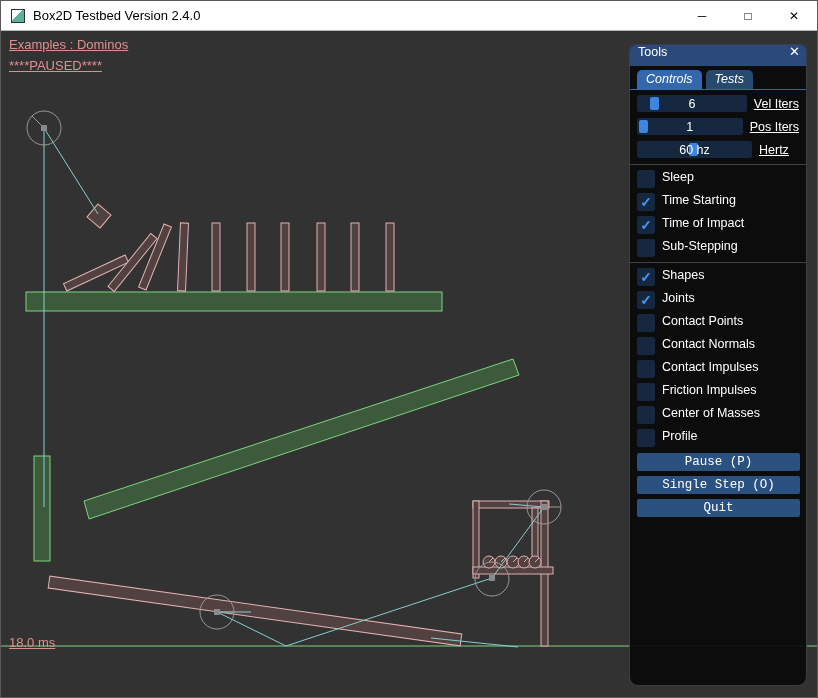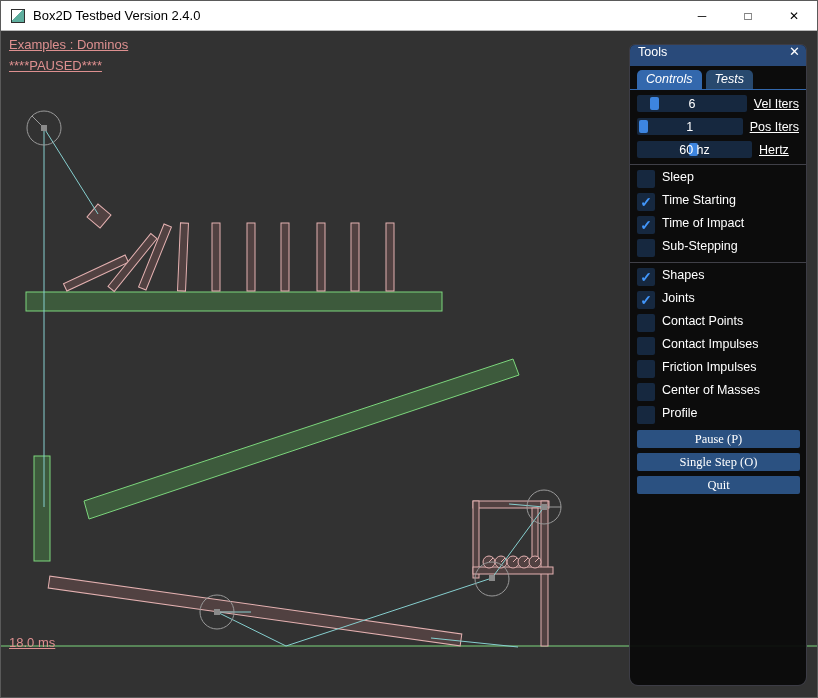--- a/index.html
+++ b/index.html
@@ -99,21 +99,21 @@
     width:18px; height:18px; background:var(--frame-bg,#16283f); border-radius:2px;
     display:flex; align-items:center; justify-content:center;
     color:var(--check,#4296fa); font-size:14px; font-weight:bold;
   }
   .check-label { margin-left:7px; white-space:nowrap; }
 
   .btn-col { margin-top:6px; }
   .panel-btn {
     width:163px; height:18px; margin-bottom:5px; border:none; border-radius:2px;
     background:var(--button-bg,#2b5181); color:var(--text,#fff);
-    font-family:Liberation Serif, serif; font-size:12.5px;
+    font-family:Liberation Mono, monospace; font-size:12.5px;
     display:flex; align-items:center; justify-content:center; cursor:default;
   }
 </style>
 </head>
 <body>
 
 <div class="window">
 
   <div class="titlebar">
     <div class="app-icon"></div>
@@ -269,20 +269,24 @@
           <div class="check-row">
             <span class="check-box">✓</span>
             <span class="check-label">Joints</span>
           </div>
           <div class="check-row">
             <span class="check-box"></span>
             <span class="check-label">Contact Points</span>
           </div>
           <div class="check-row">
             <span class="check-box"></span>
+            <span class="check-label">Contact Normals</span>
+          </div>
+          <div class="check-row">
+            <span class="check-box"></span>
             <span class="check-label">Contact Impulses</span>
           </div>
           <div class="check-row">
             <span class="check-box"></span>
             <span class="check-label">Friction Impulses</span>
           </div>
           <div class="check-row">
             <span class="check-box"></span>
             <span class="check-label">Center of Masses</span>
           </div>

